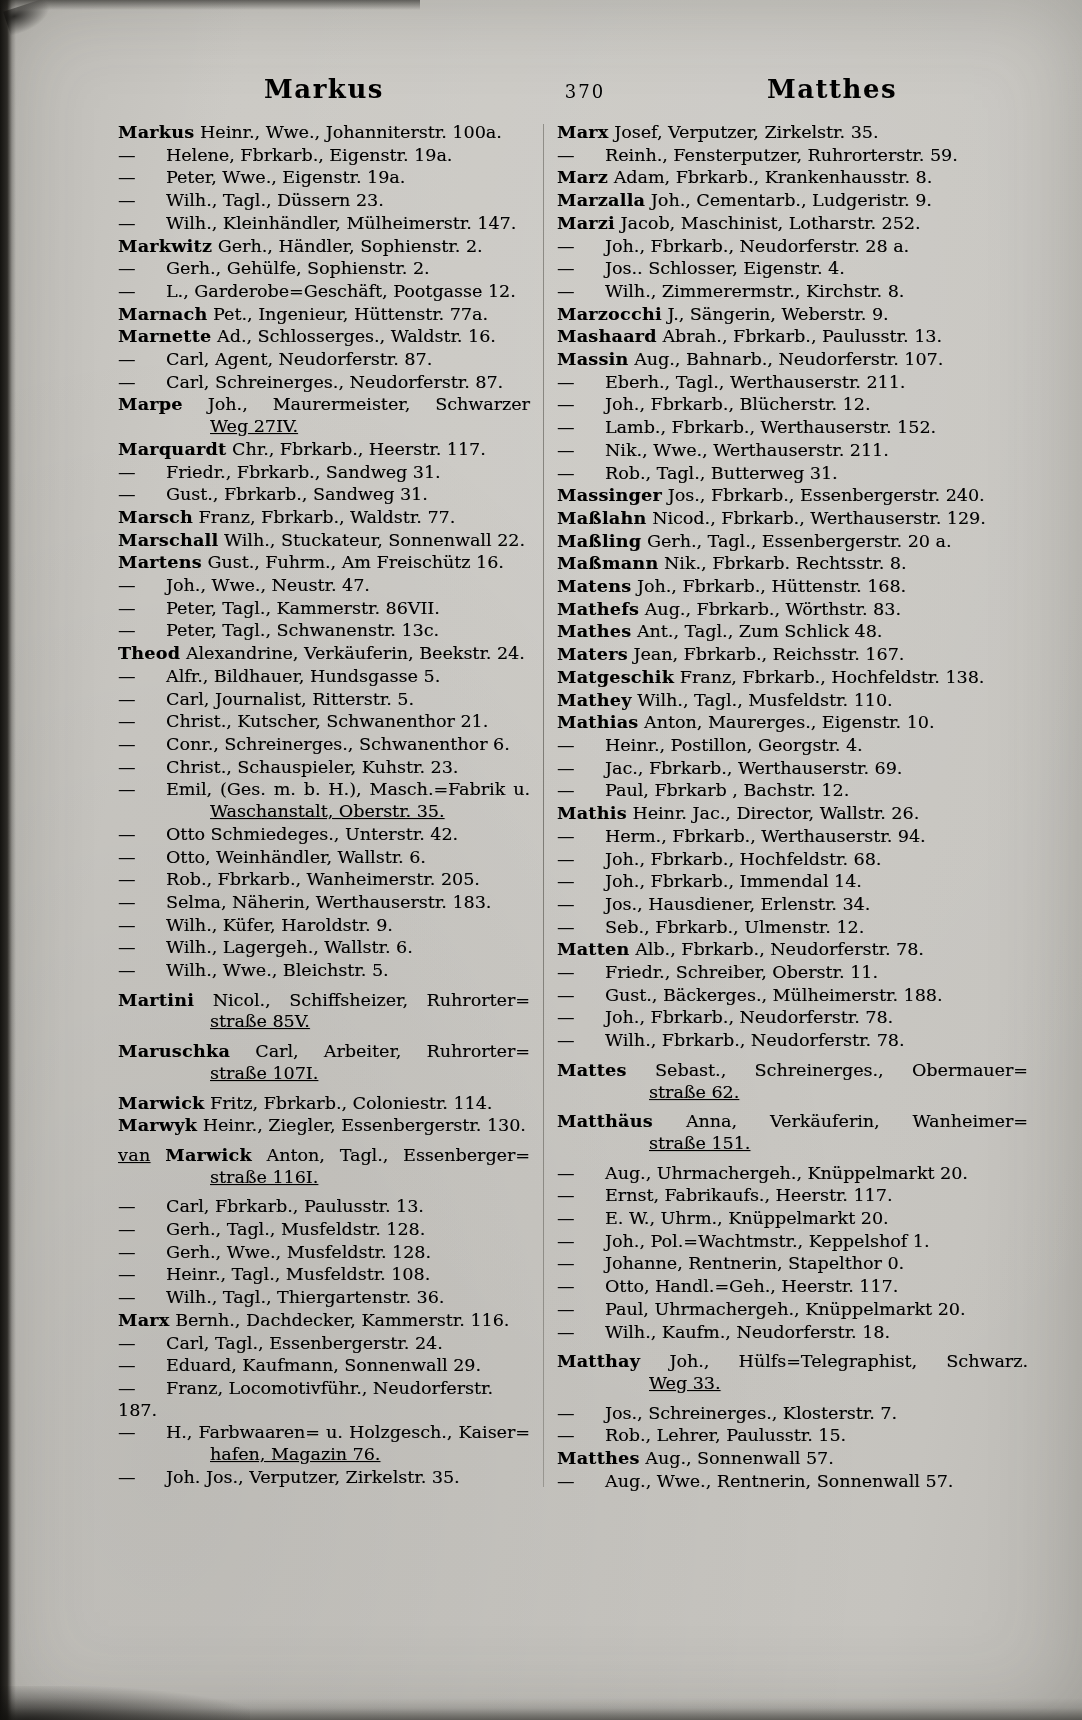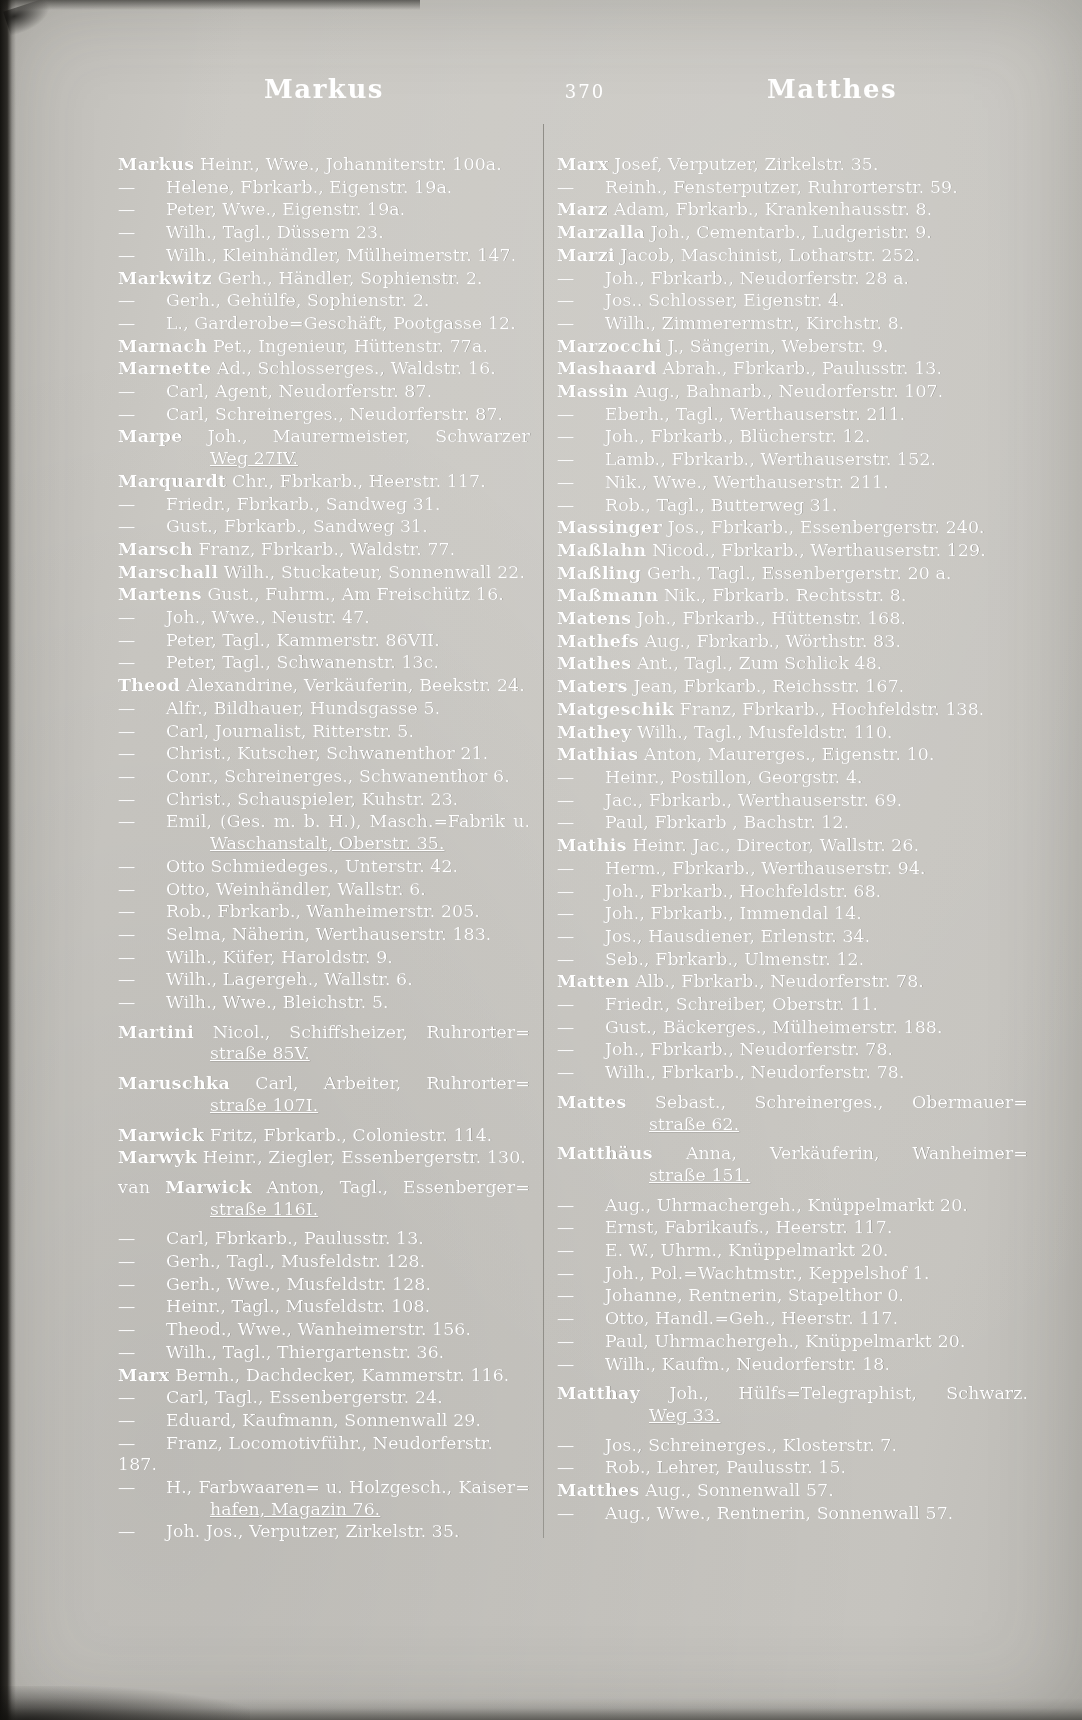--- a/index.html
+++ b/index.html
@@ -31,44 +31,44 @@
   }
   .scan-edge-bottom{
     position:absolute;left:0;bottom:0;height:22px;width:100%;
     background:linear-gradient(to top, rgba(25,24,20,0.55), rgba(25,24,20,0.12) 55%, rgba(0,0,0,0));
   }
   .scan-edge-bottom-left{
     position:absolute;left:0;bottom:0;width:250px;height:34px;
     background:radial-gradient(ellipse at 10% 100%, rgba(15,14,12,0.75), rgba(0,0,0,0) 75%);
   }
 
-  .content{position:absolute;inset:0;color:#ffffff;}
+  .content{position:absolute;inset:0;color:#000000;}
   .header{
     padding:74px 58px 0 118px;
     display:flex;align-items:baseline;
     font-weight:bold;
   }
   .header .hcell-left{flex:0 0 412px;text-align:center;font-size:26px;letter-spacing:1.5px;}
   .header .hcell-page{flex:0 0 110px;text-align:center;font-size:18px;font-weight:normal;letter-spacing:2px;}
   .header .hcell-right{flex:1;text-align:center;font-size:26px;letter-spacing:1.5px;}
 
   .columns{
     display:flex;
     padding:18px 54px 0 118px;
     align-items:stretch;
   }
-  .col{font-size:17.5px;line-height:21.7px;text-shadow:0.3px 0.3px 0.5px rgba(43,41,37,0.45);margin-top:32px;}
+  .col{font-size:17.5px;line-height:21.7px;text-shadow:0.3px 0.3px 0.5px rgba(43,41,37,0.45);}
   .col-left{flex:0 0 412px;}
   .divider{flex:0 0 1px;background:linear-gradient(to bottom,#908e88,#7d7b75 50%,#989690);margin:2px 13px 6px 13px;}
   .col-right{flex:1;}
 
   .entry{margin-bottom:1px;}
   .entry.spaced{margin-top:8px;margin-bottom:8px;}
   .head{font-weight:bold;letter-spacing:0.3px;}
-  .pre{letter-spacing:0.3px;}
+  .pre{letter-spacing:0.3px;text-decoration:underline;}
   .dash{display:inline-block;width:48px;}
   .line1{display:block;text-align:justify;text-align-last:justify;}
   .cont{display:block;padding-left:92px;text-decoration:underline;}
 </style>
 </head>
 <body>
 
 <div class="paper"></div>
 <div class="scan-edge-left"></div>
 <div class="scan-edge-top"></div>
@@ -137,21 +137,20 @@
         <div class="entry"><span class="line0"><span class="head">Marwick</span> <span class="etext">Fritz, Fbrkarb., Coloniestr. 114.</span></span></div>
         <div class="entry"><span class="line0"><span class="head">Marwyk</span> <span class="etext">Heinr., Ziegler, Essenbergerstr. 130.</span></span></div>
         <div class="entry spaced">
           <span class="line1"><span class="pre">van</span> <span class="head">Marwick</span> <span class="etext">Anton, Tagl., Essenberger=</span></span>
           <span class="cont">straße 116I.</span>
         </div>
         <div class="entry"><span class="line0"><span class="dash">—</span><span class="etext">Carl, Fbrkarb., Paulusstr. 13.</span></span></div>
         <div class="entry"><span class="line0"><span class="dash">—</span><span class="etext">Gerh., Tagl., Musfeldstr. 128.</span></span></div>
         <div class="entry"><span class="line0"><span class="dash">—</span><span class="etext">Gerh., Wwe., Musfeldstr. 128.</span></span></div>
         <div class="entry"><span class="line0"><span class="dash">—</span><span class="etext">Heinr., Tagl., Musfeldstr. 108.</span></span></div>
-        <div class="entry"><span class="line0"><span class="dash">—</span><span class="etext">Theod., Wwe., Wanheimerstr. 156.</span></span></div>
         <div class="entry"><span class="line0"><span class="dash">—</span><span class="etext">Wilh., Tagl., Thiergartenstr. 36.</span></span></div>
         <div class="entry"><span class="line0"><span class="head">Marx</span> <span class="etext">Bernh., Dachdecker, Kammerstr. 116.</span></span></div>
         <div class="entry"><span class="line0"><span class="dash">—</span><span class="etext">Carl, Tagl., Essenbergerstr. 24.</span></span></div>
         <div class="entry"><span class="line0"><span class="dash">—</span><span class="etext">Eduard, Kaufmann, Sonnenwall 29.</span></span></div>
         <div class="entry"><span class="line0"><span class="dash">—</span><span class="etext">Franz, Locomotivführ., Neudorferstr. 187.</span></span></div>
         <div class="entry">
           <span class="line1"><span class="dash">—</span><span class="etext">H., Farbwaaren= u. Holzgesch., Kaiser=</span></span>
           <span class="cont">hafen, Magazin 76.</span>
         </div>
         <div class="entry"><span class="line0"><span class="dash">—</span><span class="etext">Joh. Jos., Verputzer, Zirkelstr. 35.</span></span></div>

